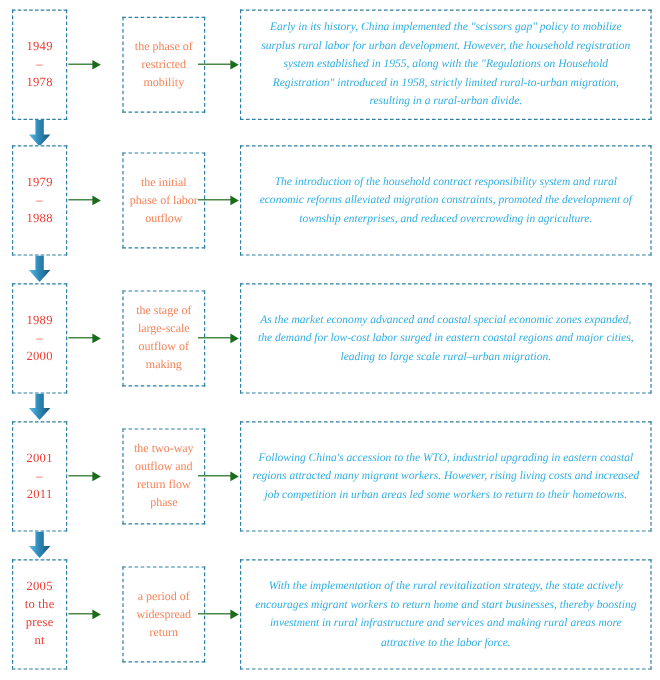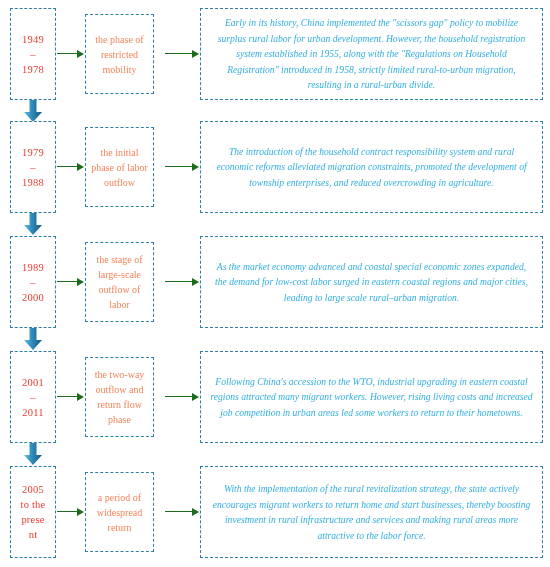--- a/index.html
+++ b/index.html
@@ -48,21 +48,21 @@
     line-height: 15px;
     letter-spacing: 0.2px;
   }
   .period-box .txt {
     padding: 0 2px;
     width: 100%;
     white-space: pre-line;
   }
 
   .phase-box {
-    left: 85px;
+    left: 102px;
     width: 69px;
     color: #F4845A;
     font-size: 10px;
     line-height: 15px;
   }
   .phase-box .txt {
     padding: 0 4px;
     width: 100%;
     white-space: pre-line;
   }
@@ -207,21 +207,21 @@
 –
 2000</span>
     </div>
 
     <div class="harrow a1" style="top:276px;">
       <span class="shaft"></span>
       <span class="head"></span>
     </div>
 
     <div class="box phase-box" style="top:242px; height:80px;">
-      <span class="txt">the stage of large-scale outflow of labor</span>
+      <span class="txt">the stage of large-scale outflow of making</span>
     </div>
 
     <div class="harrow a2" style="top:276px;">
       <span class="shaft"></span>
       <span class="head"></span>
     </div>
 
     <div class="box desc-box" style="top:236px; height:92px;">
       <span class="txt">As the market economy advanced and coastal special economic zones expanded, the demand for low-cost labor surged in eastern coastal regions and major cities, leading to large scale rural–urban migration.</span>
     </div>

